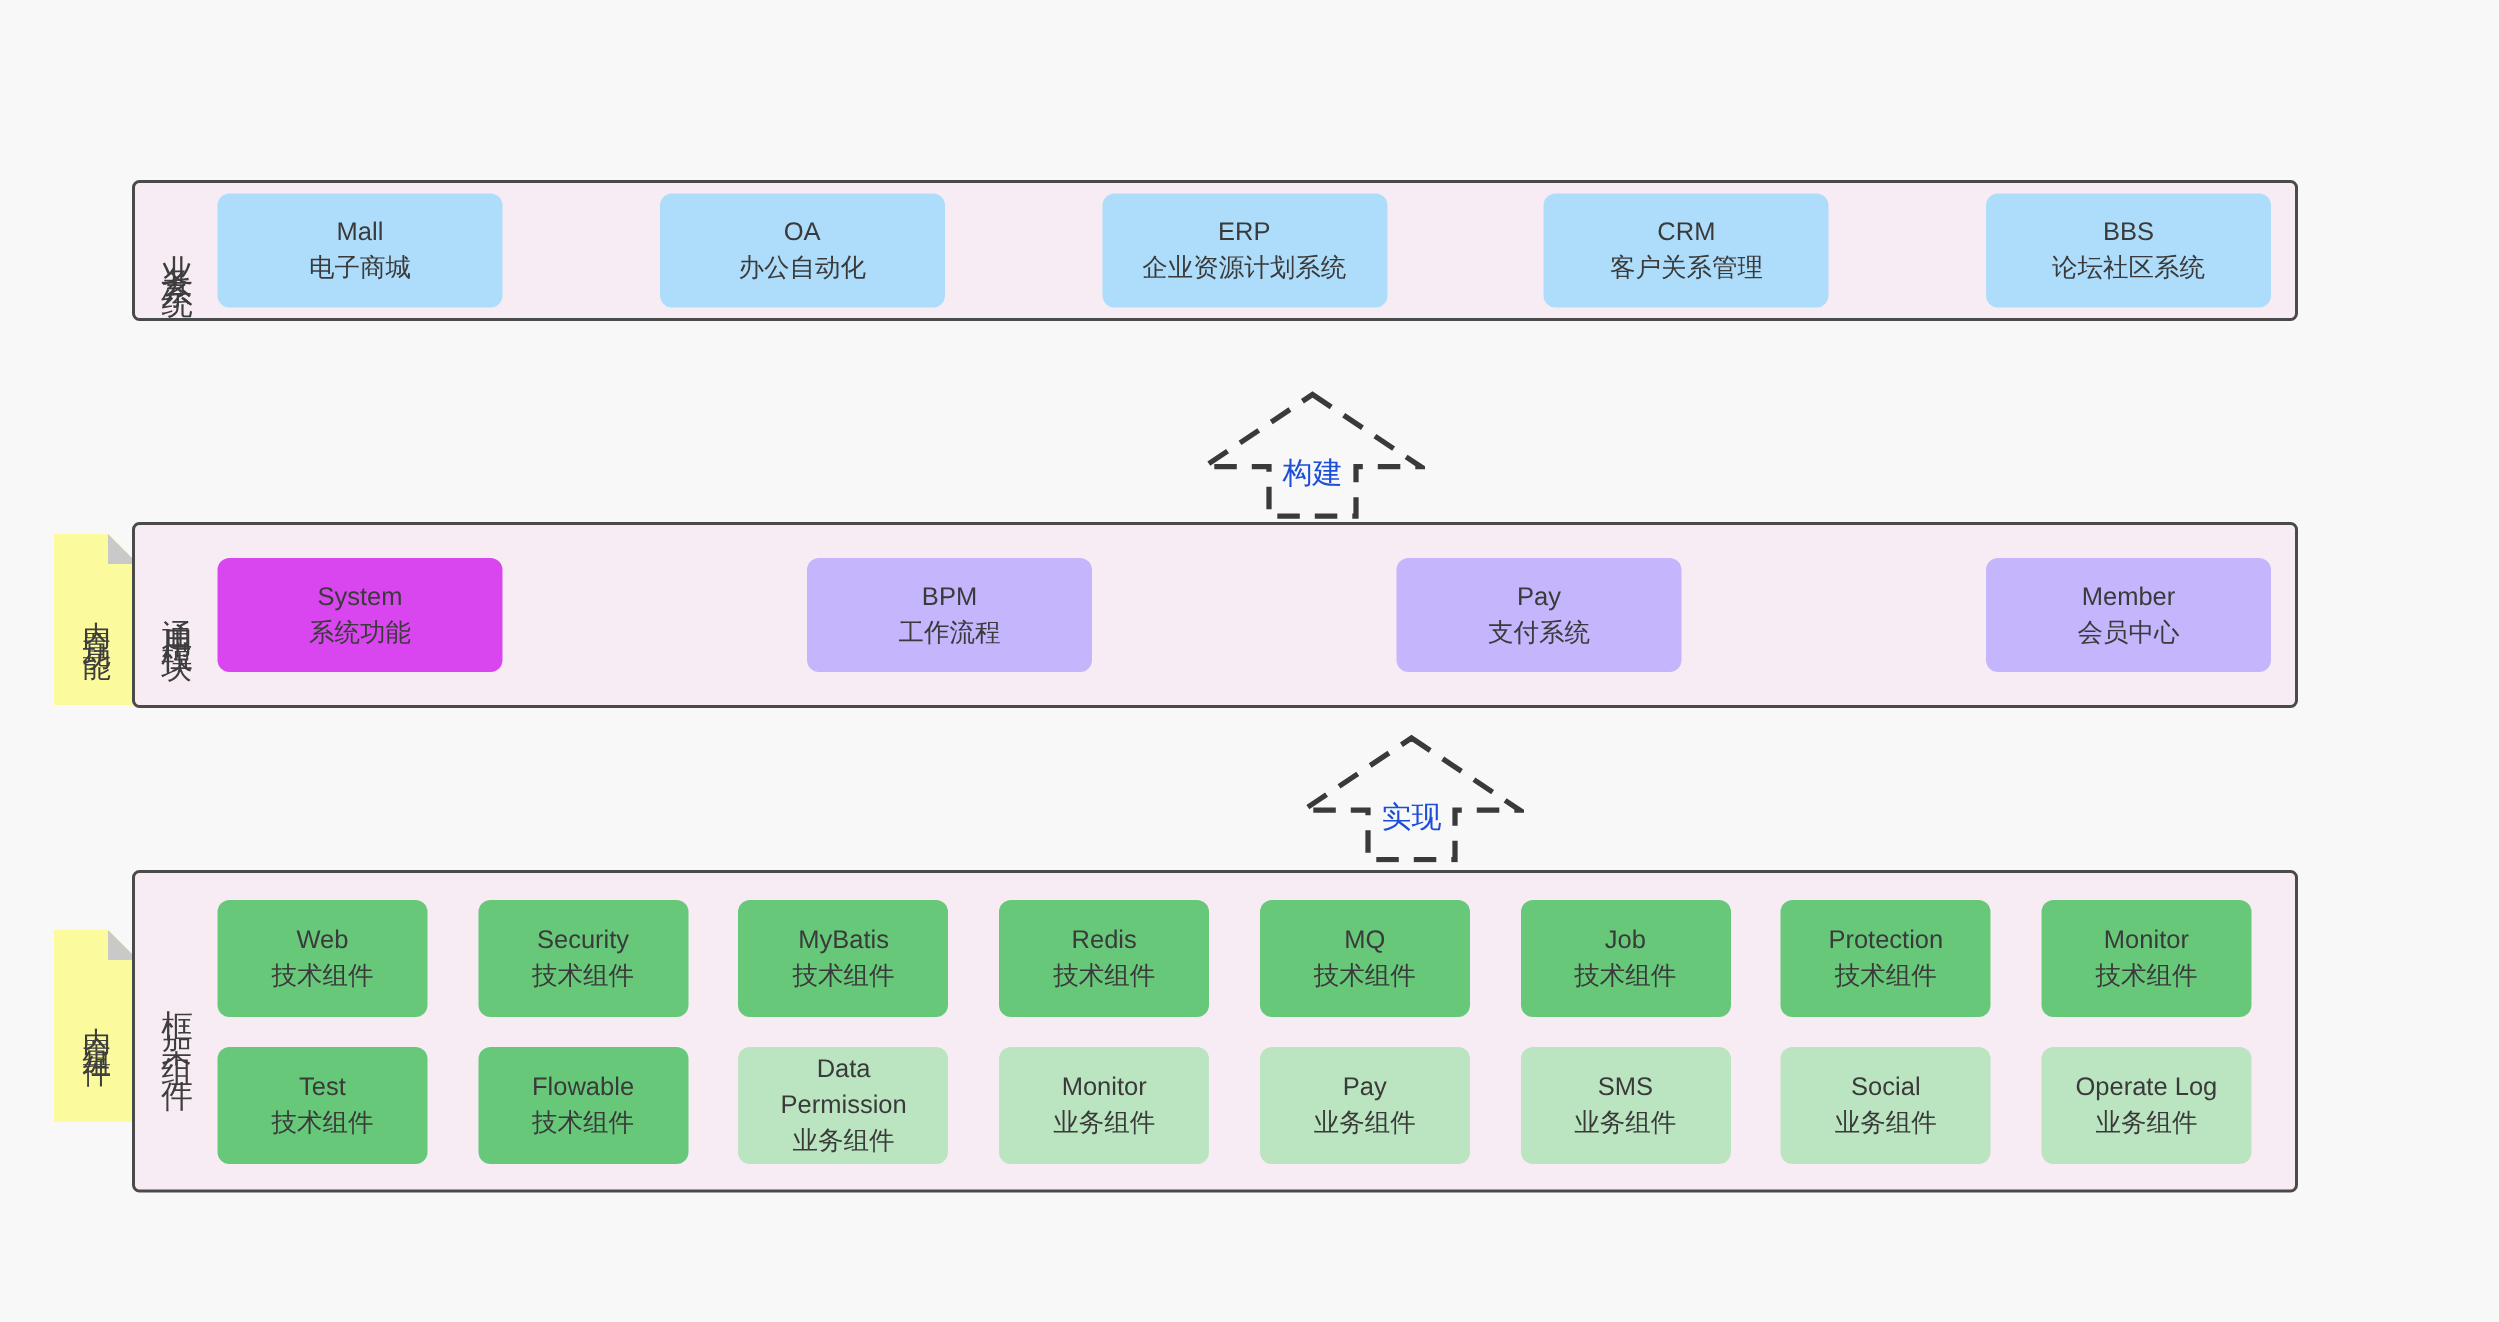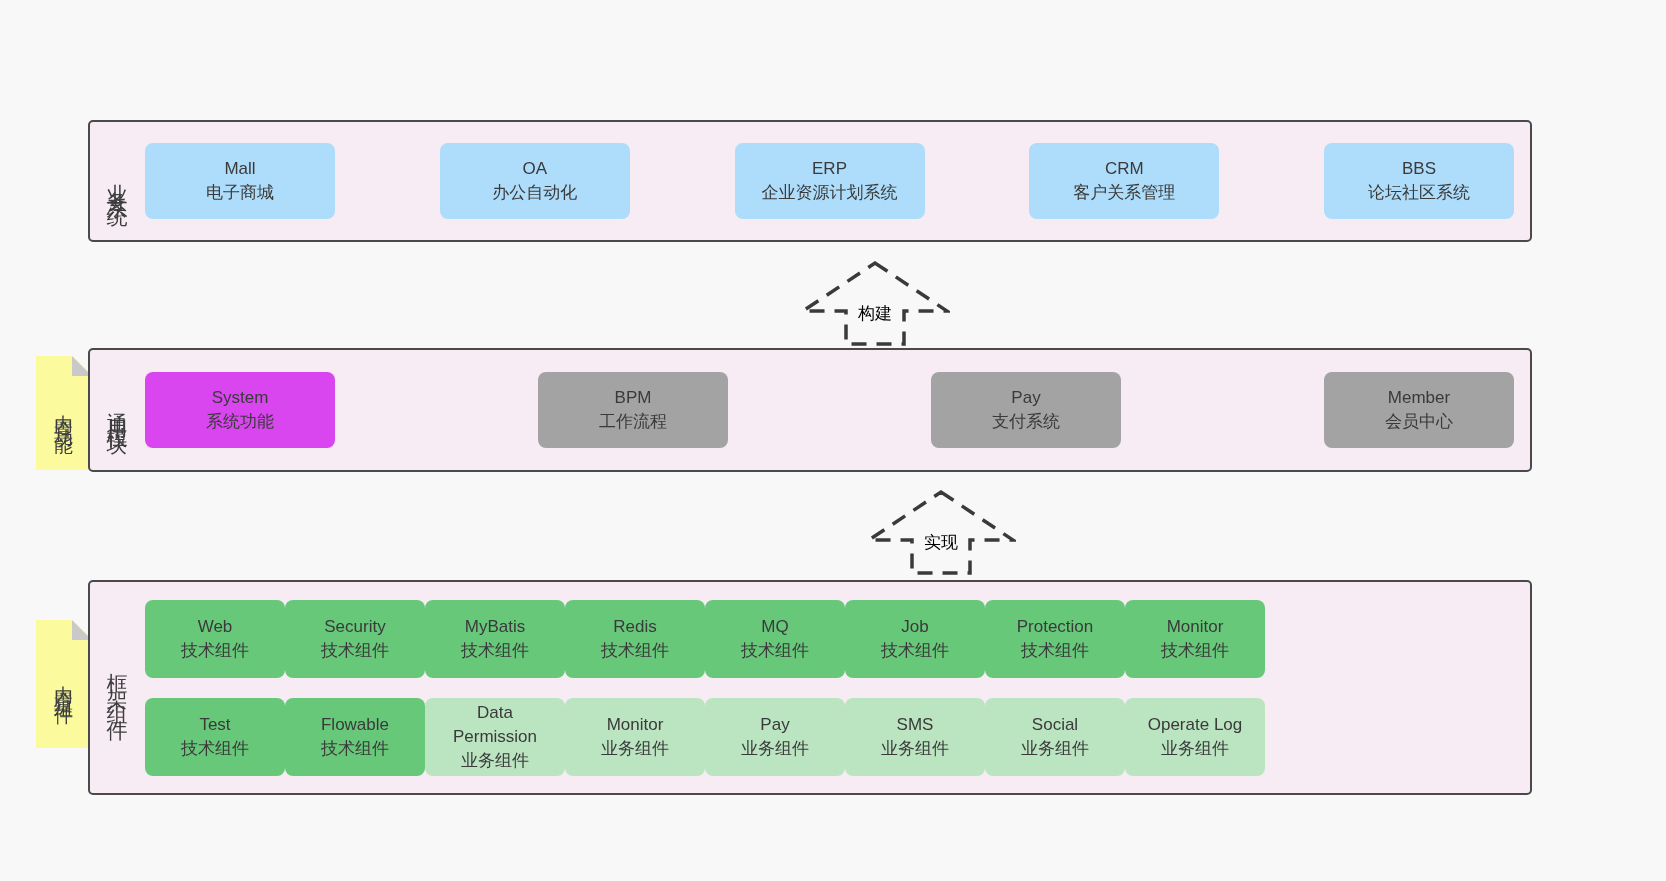--- a/index.html
+++ b/index.html
@@ -9,53 +9,53 @@
     color:#3d3d3d;
   }
   .stage{position:relative;width:1666px;height:881px;overflow:hidden;}
 
   
   .panel{
     position:absolute;left:88px;width:1444px;box-sizing:border-box;
     background:#f7ecf3;border:2px solid #4a4a4a;border-radius:5px;
     display:flex;z-index:1;
   }
-  #panel-1{top:120px;height:122px;}
+  #panel-1{top:120px;height:94px;}
   #panel-2{top:348px;height:124px;}
   #panel-3{top:580px;height:215px;}
 
   .panel-label{flex:0 0 55px;display:flex;align-items:center;justify-content:center;}
   .vtext{
     writing-mode:vertical-rl;text-orientation:upright;
     font-size:21px;letter-spacing:7px;color:#3d3d3d;line-height:1;
   }
   #panel-3 .vtext{letter-spacing:16px;}
   .note .vtext{font-size:19px;letter-spacing:7px;}
 
   .panel-content{
     flex:1;display:flex;align-items:center;justify-content:space-between;
     padding-right:16px;
   }
   #panel-3 .panel-content{
     flex-direction:column;justify-content:center;align-items:stretch;
     gap:20px;padding-right:29px;
   }
-  .row{display:flex;}
+  .row{display:flex;justify-content:space-between;}
 
   
   .box{
     display:flex;flex-direction:column;align-items:center;justify-content:center;
     text-align:center;border-radius:8px;box-sizing:border-box;
     font-size:17px;line-height:24px;color:#3a3a3a;
   }
   .box-lg{width:190px;height:76px;padding:0 10px;}
   .box-sm{width:140px;height:78px;padding:0 16px;}
   .blue{background:#aeddfb;}
   .red{background:#d946ef;}
-  .pink{background:#a3a3a3;}
+  .pink{background:#c4b5fd;}
   .green{background:#67c87a;}
   .green-light{background:#bbe4c1;}
 
   
   .note{
     position:absolute;left:36px;width:56px;background:#fbfb9d;z-index:0;
     display:flex;align-items:center;justify-content:center;
   }
   #note-2{top:356px;height:114px;}
   #note-3{top:620px;height:128px;}
@@ -68,21 +68,21 @@
     background:#c9c9c9;clip-path:polygon(0 0,100% 100%,0 100%);
   }
 
   
   .arrow{position:absolute;z-index:1;width:150px;height:86px;}
   #arrow-1{left:800px;top:260px;}
   #arrow-2{left:866px;top:489px;}
   .arrow svg{display:block;}
   .arrow-label{
     position:absolute;left:50%;top:42px;transform:translateX(-50%);
-    background:#f8f8f8;padding:0 5px;font-size:17px;white-space:nowrap;color:#000000;
+    background:#f8f8f8;padding:0 5px;font-size:20px;white-space:nowrap;color:#1d4ed8;
   }
 </style>
 </head>
 <body>
 
 <div class="stage">
 
   <section class="panel" id="panel-1">
     <div class="panel-label">
       <span class="vtext">业务系统</span>

